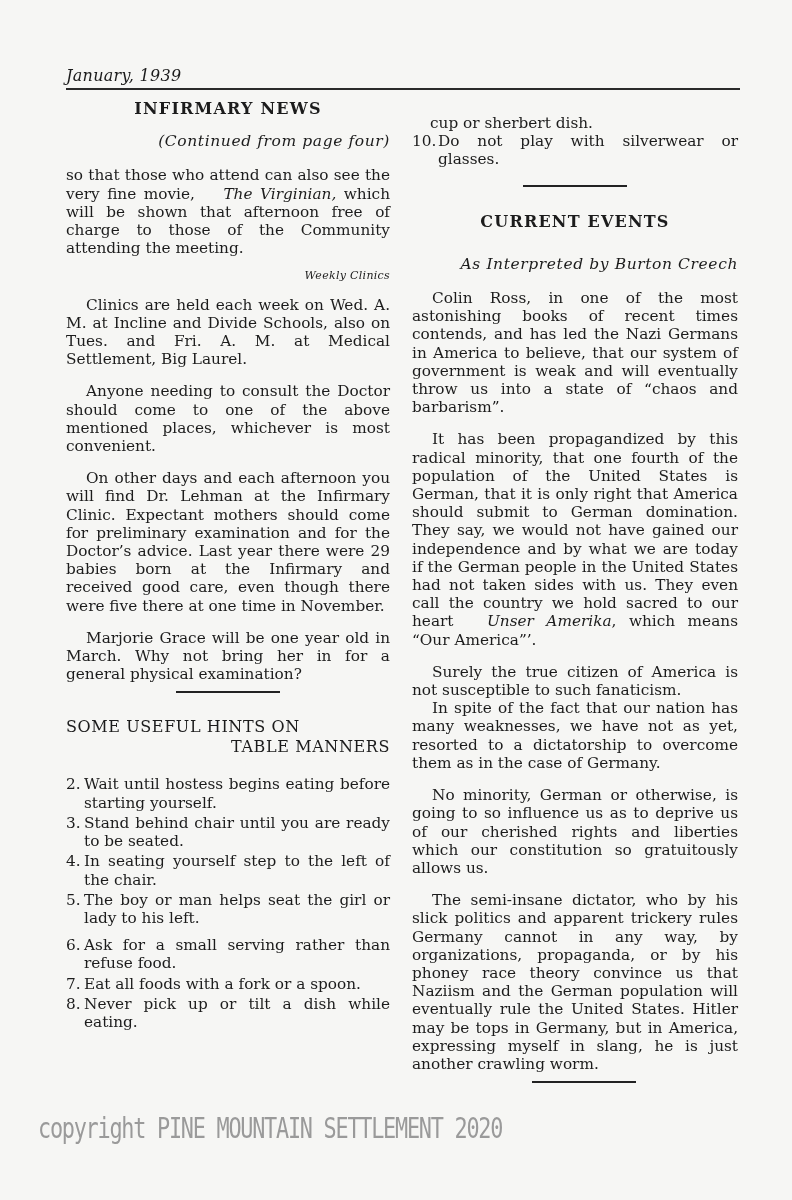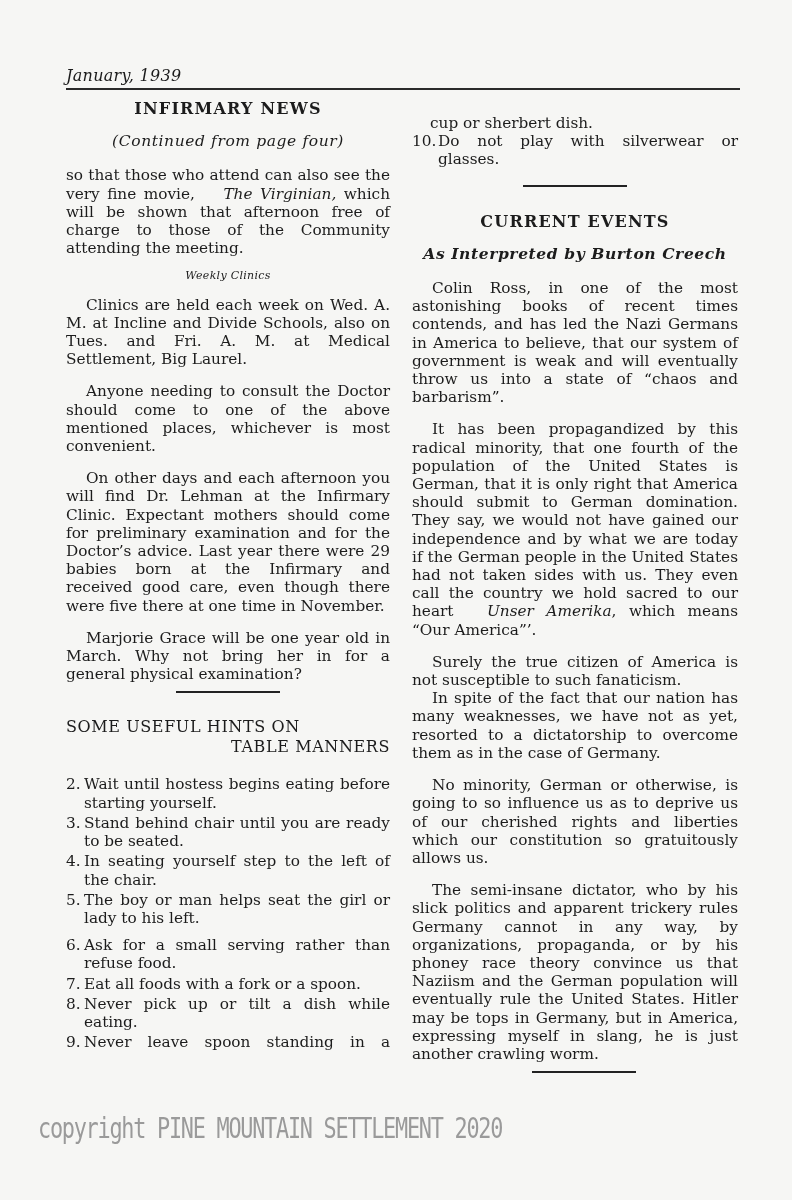--- a/index.html
+++ b/index.html
@@ -25,21 +25,21 @@
     text-align: justify;
   }
   .col-left { left: 66px; width: 324px; }
   .col-right { left: 412px; width: 326px; }
   .col p { margin: 0; text-indent: 20px; }
   .section-title {
     text-align: center; font-size: 16px; letter-spacing: 1.2px;
     margin: 0;
   }
   .subtitle {
-    text-align: center; font-style: italic; font-size: 15.5px; letter-spacing: 0.6px;
+    text-align: right; font-style: italic; font-size: 15.5px; letter-spacing: 0.6px;
     margin: 0;
   }
   .rule-short {
     width: 104px; height: 2px; background: #222; margin: 0 auto;
   }
   .hints-title { font-size: 16px; letter-spacing: 0.6px; line-height: 20px; }
   .hints-title .line2 { display: block; text-align: right; }
   .hint-list { margin: 0; padding: 0; list-style: none; }
   .hint-list li {
     padding-left: 18px; text-indent: -18px; text-align: justify;
@@ -86,32 +86,31 @@
     </div>
 
     <ul class="hint-list" style="margin-top:18px;">
       <li style="margin-bottom:2px;"><span class="num">2.</span><span>Wait until hostess begins eating before starting yourself.</span></li>
       <li style="margin-bottom:2px;"><span class="num">3.</span><span>Stand behind chair until you are ready to be seated.</span></li>
       <li style="margin-bottom:2px;"><span class="num">4.</span><span>In seating yourself step to the left of the chair.</span></li>
       <li style="margin-bottom:9px;"><span class="num">5.</span><span>The boy or man helps seat the girl or lady to his left.</span></li>
       <li style="margin-bottom:2px;"><span class="num">6.</span><span>Ask for a small serving rather than refuse food.</span></li>
       <li style="margin-bottom:2px;"><span class="num">7.</span><span>Eat all foods with a fork or a spoon.</span></li>
       <li style="margin-bottom:2px;"><span class="num">8.</span><span>Never pick up or tilt a dish while eating.</span></li>
-      <li style="text-align:justify; text-align-last:justify;"><span class="num">9.</span><span>Never leave spoon standing in a</span></li>
     </ul>
   </div>
 
   <div class="col col-right">
     <div class="hint-cont" style="margin-top:14px; text-align:left;">cup or sherbert dish.</div>
     <div class="hint-10"><span class="num">10.</span><span>Do not play with silverwear or glasses.</span></div>
 
     <div class="rule-short" style="margin-top:16px;"></div>
 
     <h2 class="section-title" style="margin-top:26px;">CURRENT EVENTS</h2>
-    <div class="subtitle" style="margin-top:14px;font-weight:bold;">As Interpreted by Burton Creech</div>
+    <div class="subtitle" style="margin-top:24px;">As Interpreted by Burton Creech</div>
 
     <p style="margin-top:16px;">Colin Ross, in one of the most astonishing books of recent times contends, and has led the Nazi Germans in America to believe, that our system of government is weak and will eventually throw us into a state of “chaos and barbarism”.</p>
     <p style="margin-top:14px;"><span>It has been propagandized by this radical minority, that one fourth of the population of the United States is German, that it is only right that America should submit to German domination. They say, we would not have gained our independence and by what we are today if the German people in the United States had not taken sides with us. They even call the country we hold sacred to our heart </span><i class="em">Unser Amerika</i><span>, which means “Our America”’.</span></p>
     <p style="margin-top:14px;">Surely the true citizen of America is not susceptible to such fanaticism.</p>
     <p>In spite of the fact that our nation has many weaknesses, we have not as yet, resorted to a dictatorship to overcome them as in the case of Germany.</p>
     <p style="margin-top:14px;">No minority, German or otherwise, is going to so influence us as to deprive us of our cherished rights and liberties which our constitution so gratuitously allows us.</p>
     <p style="margin-top:14px;">The semi-insane dictator, who by his slick politics and apparent trickery rules Germany cannot in any way, by organizations, propaganda, or by his phoney race theory convince us that Naziism and the German population will eventually rule the United States. Hitler may be tops in Germany, but in America, expressing myself in slang, he is just another crawling worm.</p>
 
     <div class="rule-short" style="margin-top:8px; margin-left:120px;"></div>
   </div>

